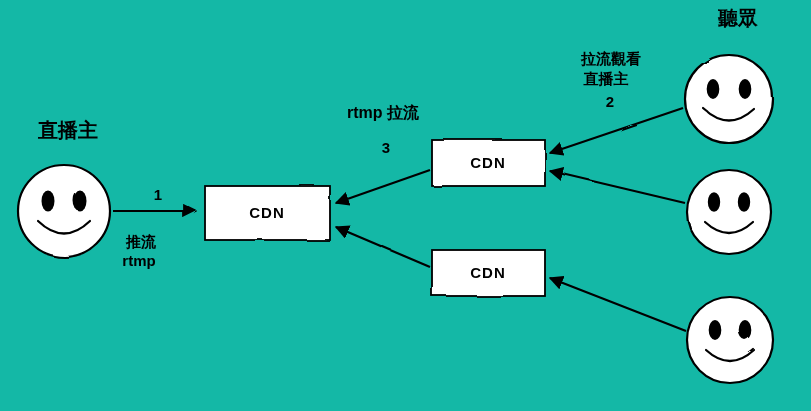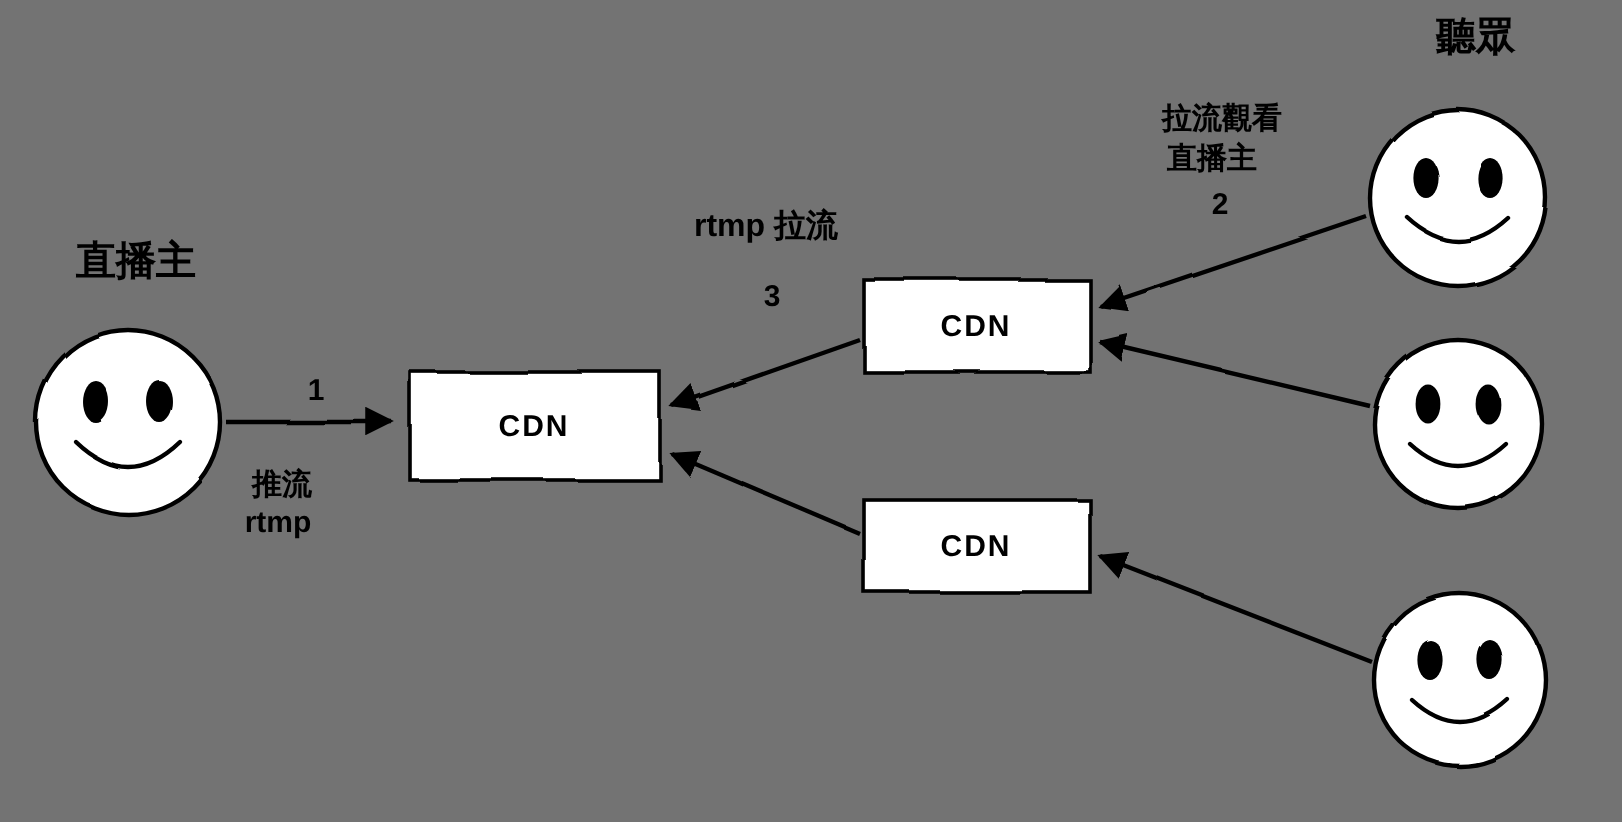--- a/index.html
+++ b/index.html
@@ -8,21 +8,21 @@
     background: #ffffff;
     width: 811px;
     height: 411px;
     overflow: hidden;
     font-family: "Liberation Sans", sans-serif;
   }
   .canvas {
     position: relative;
     width: 811px;
     height: 411px;
-    background: #737373;
+    background: #14b8a6;
   }
   svg { display: block; }
   .shape {
     stroke: #000000;
     fill: #ffffff;
   }
   .eye { fill: #000000; stroke: none; }
   .smile { fill: none; stroke: #000000; stroke-width: 2.2; stroke-linecap: round; }
   .arrow { stroke: #000000; stroke-width: 2.2; fill: none; }
   .lbl {

